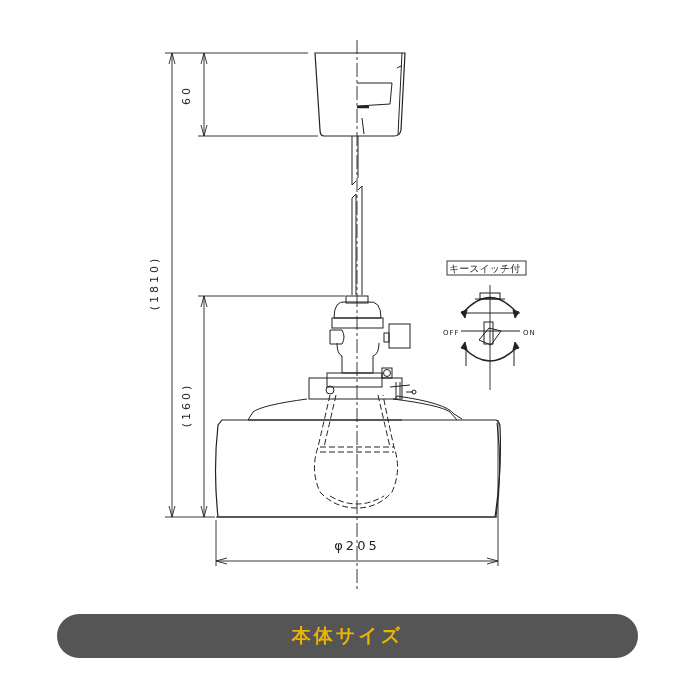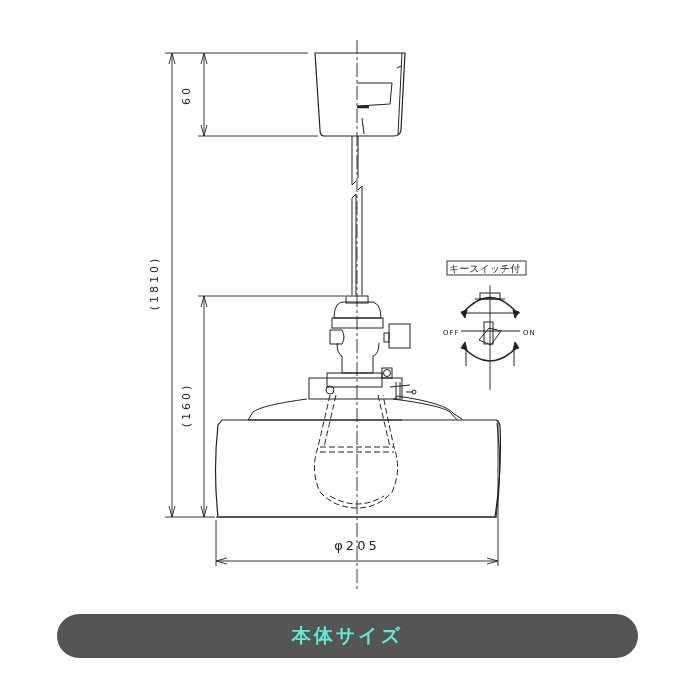--- a/index.html
+++ b/index.html
@@ -3,21 +3,21 @@
 <meta charset="utf-8">
 <style>
   html, body { margin:0; padding:0; background:#ffffff; }
   body { width:700px; height:700px; position:relative; overflow:hidden; font-family:"DejaVu Sans", sans-serif; }
   #drawing { position:absolute; left:0; top:0; width:700px; height:600px; }
   .dim-text { font-family:"DejaVu Sans", sans-serif; font-size:11px; fill:#222; letter-spacing:3px; }
   .small-text { font-family:"DejaVu Sans", sans-serif; font-size:7px; fill:#222; letter-spacing:1px; }
   .jp-text { font-family:"DejaVu Sans", sans-serif; font-size:10px; fill:#222; }
   .footer-bar { position:absolute; left:57px; top:614px; width:581px; height:44px; background:#555555; border-radius:22px;
     display:flex; align-items:center; justify-content:center; }
-  .footer-label { color:#5eead4; font-family:"DejaVu Sans", sans-serif; font-weight:bold; font-size:19px; letter-spacing:3px; }
+  .footer-label { color:#eab308; font-family:"DejaVu Sans", sans-serif; font-weight:bold; font-size:19px; letter-spacing:3px; }
 </style>
 </head>
 <body>
 
 <svg id="drawing" viewBox="0 0 700 600" xmlns="http://www.w3.org/2000/svg">
   <g stroke="#222" fill="none" stroke-width="1">
 
     <g>
       <path d="M315 53 L402 53 L405 53 L401 130 Q400 136 394 136 L324 136 Q320 136 320 130 Z" stroke-width="1.2"></path>
       <path d="M357 83 L392 83 L390 104 L358 106"></path>

